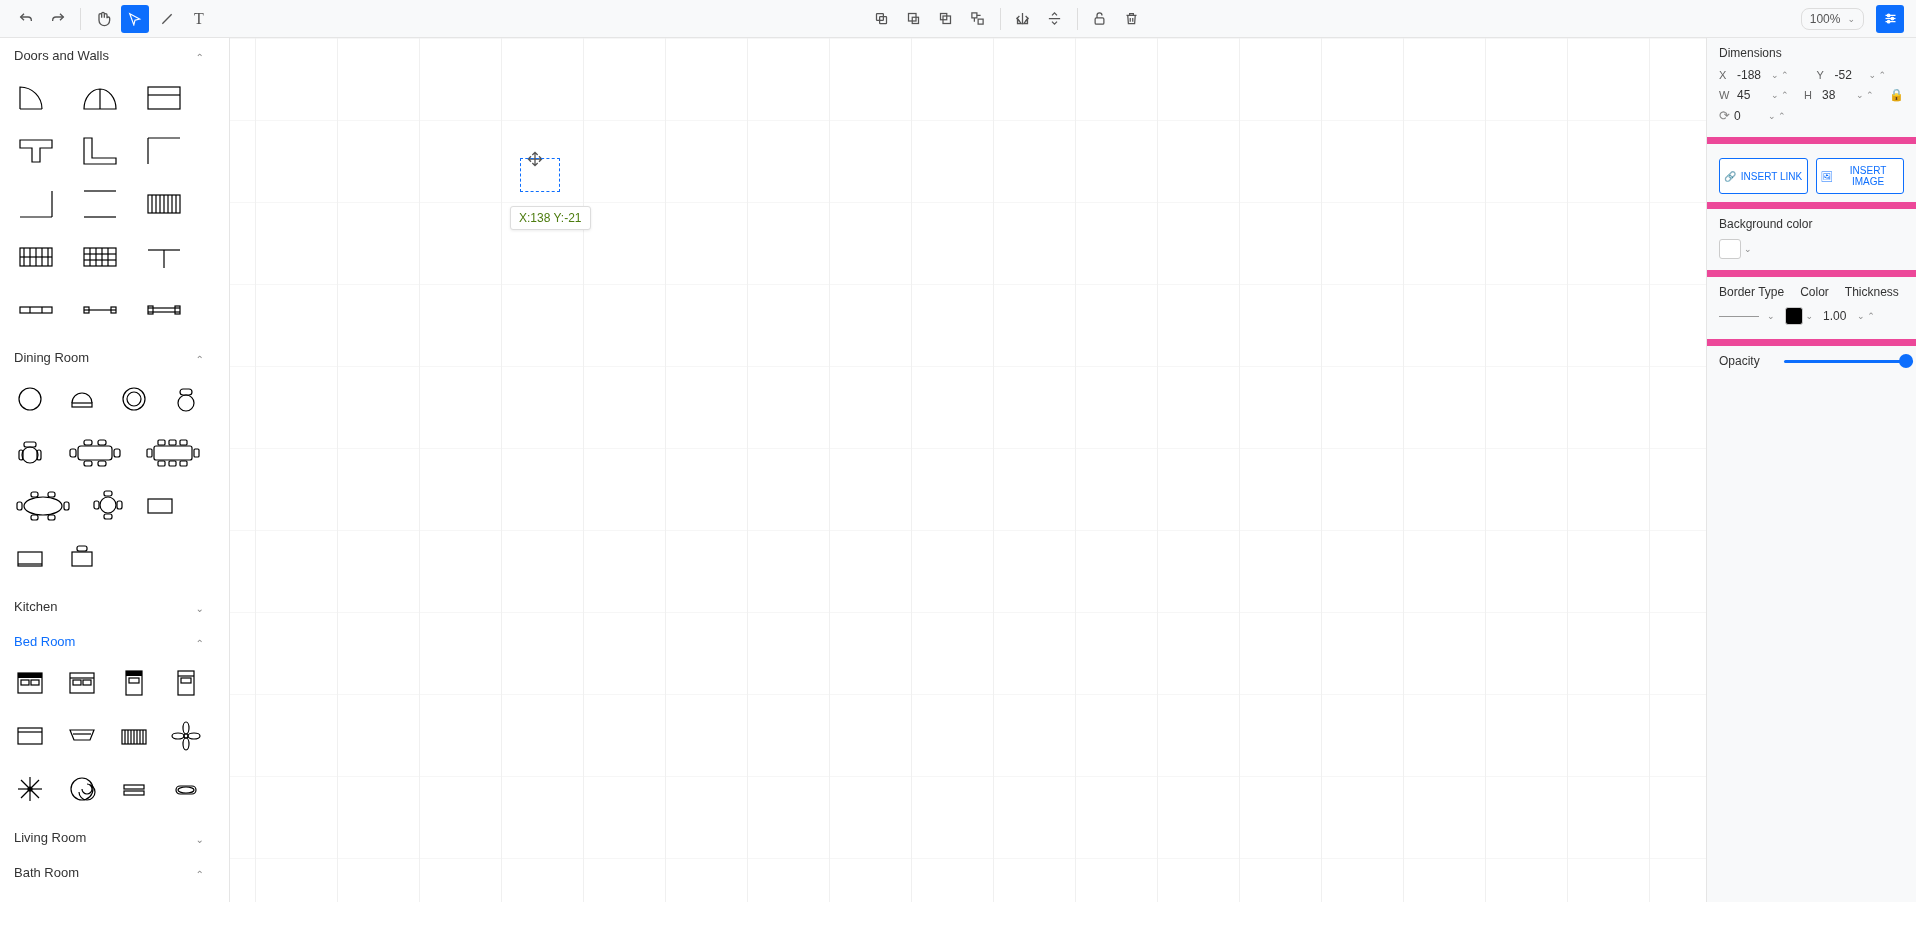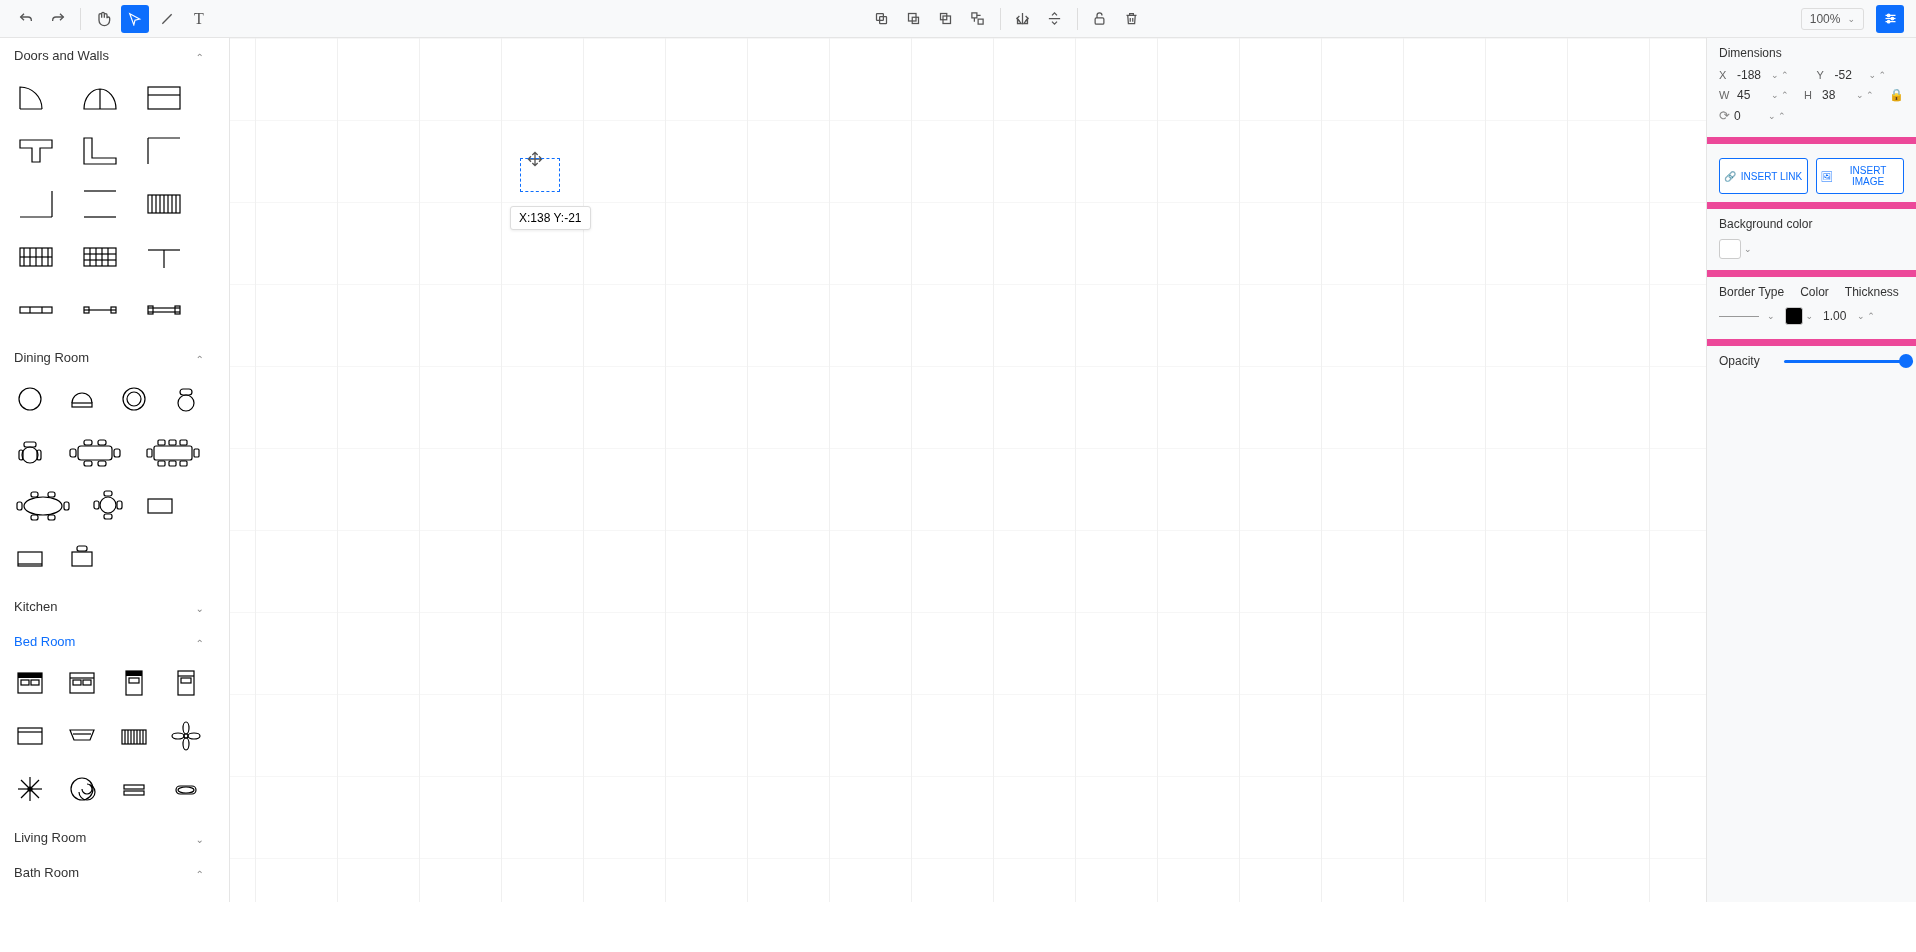--- a/index.html
+++ b/index.html
@@ -10,21 +10,21 @@
   .title-bar { padding: 6px 14px; font-size: 13px; }
   .menu-bar { display: flex; padding: 0 6px; }
   .menu-bar .menu-item { padding: 8px 14px; cursor: pointer; font-size: 13px; }
   
   
   .toolbar { display: flex; align-items: center; justify-content: space-between; height: 38px; padding: 0 12px; border-bottom: 1px solid #e5e5e5; background: #f8f9fa; }
   .toolbar-left, .toolbar-center, .toolbar-right { display: flex; align-items: center; gap: 4px; }
   .tb-btn { width: 28px; height: 28px; display: flex; align-items: center; justify-content: center; border-radius: 3px; cursor: pointer; color: #555; }
   .tb-btn.active { background: #0d6efd; color: #fff; }
   .tb-sep { width: 1px; height: 22px; background: #ddd; margin: 0 4px; }
-  .zoom-box { border: 1px solid #ddd; border-radius: 3px; padding: 3px 8px; font-size: 12px; color: #555; display: flex; align-items: center; gap: 4px; }
+  .zoom-box { border: 1px solid #ddd; border-radius: 8px; padding: 3px 8px; font-size: 12px; color: #555; display: flex; align-items: center; gap: 4px; }
   .settings-btn { width: 28px; height: 28px; background: #0d6efd; color: #fff; display: flex; align-items: center; justify-content: center; border-radius: 3px; cursor: pointer; margin-left: 8px;}
   
   
   .main { display: flex; height: calc(952px - 88px); }
   
   
   .sidebar { width: 230px; border-right: 1px solid #e5e5e5; overflow-y: auto; overflow-x: hidden; position: relative; padding-right: 7px;}
   .sidebar::-webkit-scrollbar { width: 7px; }
   .sidebar::-webkit-scrollbar-thumb { background: #c0c0c0; border-radius: 3px; }
   .cat-header { display: flex; justify-content: space-between; align-items: flex-end; padding: 10px 18px 10px 14px; font-size: 13px; cursor: pointer; background: #fff; }
@@ -37,21 +37,21 @@
   .shape-item.wider svg { width: 58px; }
   
   
   .canvas-wrap { flex: 1; position: relative; overflow: auto; background: #fff; }
   .canvas-grid { position: absolute; inset: 0; background-image:
     repeating-linear-gradient(to right, #f0f0f0 0 1px, transparent 1px 82px),
     repeating-linear-gradient(to bottom, #f6f6f6 0 1px, transparent 1px 82px);
     background-position: 25px 0; }
   .selection-box { position: absolute; border: 1.5px dashed #0d6efd; border-radius: 1px; }
   .move-cursor { position: absolute; color: #444; font-size: 14px; }
-  .coord-tooltip { position: absolute; background: #fff; border: 1px solid #ddd; border-radius: 3px; padding: 4px 8px; font-size: 12px; color: #000000; box-shadow: 0 1px 3px rgba(0,0,0,0.08);}
+  .coord-tooltip { position: absolute; background: #fff; border: 1px solid #ddd; border-radius: 3px; padding: 4px 8px; font-size: 12px; color: #4d7c0f; box-shadow: 0 1px 3px rgba(0,0,0,0.08);}
   
   
   .props { width: 210px; border-left: 1px solid #e5e5e5; background: #f8f9fa; padding: 0; }
   .props-header { display: flex; justify-content: space-between; align-items: center; padding: 10px 12px; font-weight: 600; font-size: 13px; }
   .props-close { color: #bbb; cursor: pointer; font-size: 14px; }
   .props-section { padding: 8px 12px; border-top: 7px solid #ec4899; }
   .props-section:first-of-type { border-top: none; }
   .props-label { font-size: 12px; margin-bottom: 8px; color: #333; font-weight: 500;}
   .dim-row { display: flex; gap: 10px; margin-bottom: 6px; align-items: center;}
   .dim-field { display: flex; align-items: center; gap: 4px; flex: 1; }

